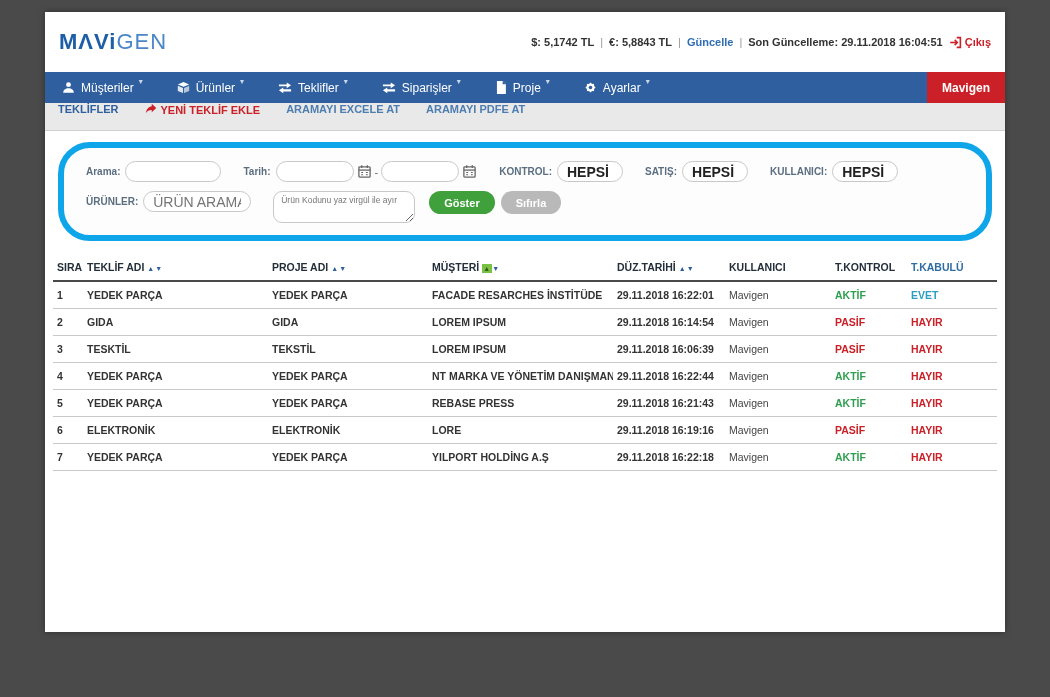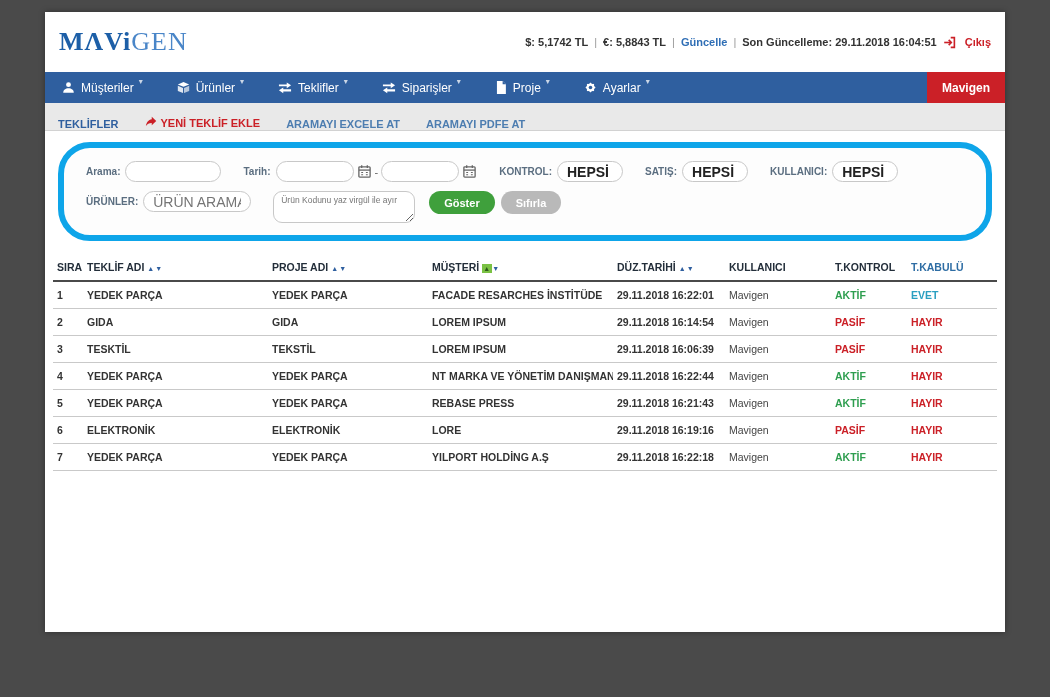--- a/index.html
+++ b/index.html
@@ -17,31 +17,31 @@
     box-shadow: 0 0 6px rgba(0,0,0,0.35);
   }
 
   
   .topbar {
     height: 60px;
     display: flex; align-items: center; justify-content: space-between;
     padding: 0 14px;
     background: #ffffff;
   }
-  .logo { font-size: 26px; font-weight: bold; letter-spacing: 1px; cursor: pointer; font-family: Liberation Serif, serif; }
+  .logo { font-size: 22px; font-weight: bold; letter-spacing: 1px; cursor: pointer; }
   .logo .lg1 { color: #1d5fa7; }
   .logo .lg2 { color: #4a86c8; font-weight: normal; }
   .topinfo {
     display: flex; align-items: center; gap: 6px;
     font-size: 11px; font-weight: bold; color: #333;
     white-space: nowrap;
   }
   .topinfo .sep { color: #999; font-weight: normal; }
   .topinfo .update-link { color: #2f6eb5; cursor: pointer; }
-  .topinfo .logout { color: #cb2027; cursor: pointer; display: flex; align-items: center; gap: 9px; }
+  .topinfo .logout { color: #cb2027; cursor: pointer; display: flex; align-items: center; gap: 3px; }
   .topinfo .logout svg { display: block; }
 
   
   .navbar {
     height: 31px;
     background: #2f5f9f;
     display: flex; align-items: stretch;
   }
   .nav-items { display: flex; align-items: stretch; }
   .nav-item {
@@ -59,21 +59,21 @@
     display: flex; align-items: center;
     padding: 0 15px;
     cursor: pointer;
   }
 
   
   .subnav {
     height: 28px;
     background: #e9e9e9;
     border-bottom: 1px solid #d2d2d2;
-    display: flex; align-items: flex-end;
+    display: flex; align-items: flex-start;
     gap: 26px;
     padding: 0 13px;
     font-size: 11px; font-weight: bold;
   }
   .subnav .page-title { color: #2f5f9f; }
   .subnav .new-offer { color: #cb2027; display: flex; align-items: center; gap: 4px; cursor: pointer; }
   .subnav .export-link { color: #4d7db0; cursor: pointer; }
 
   
   .filters {

